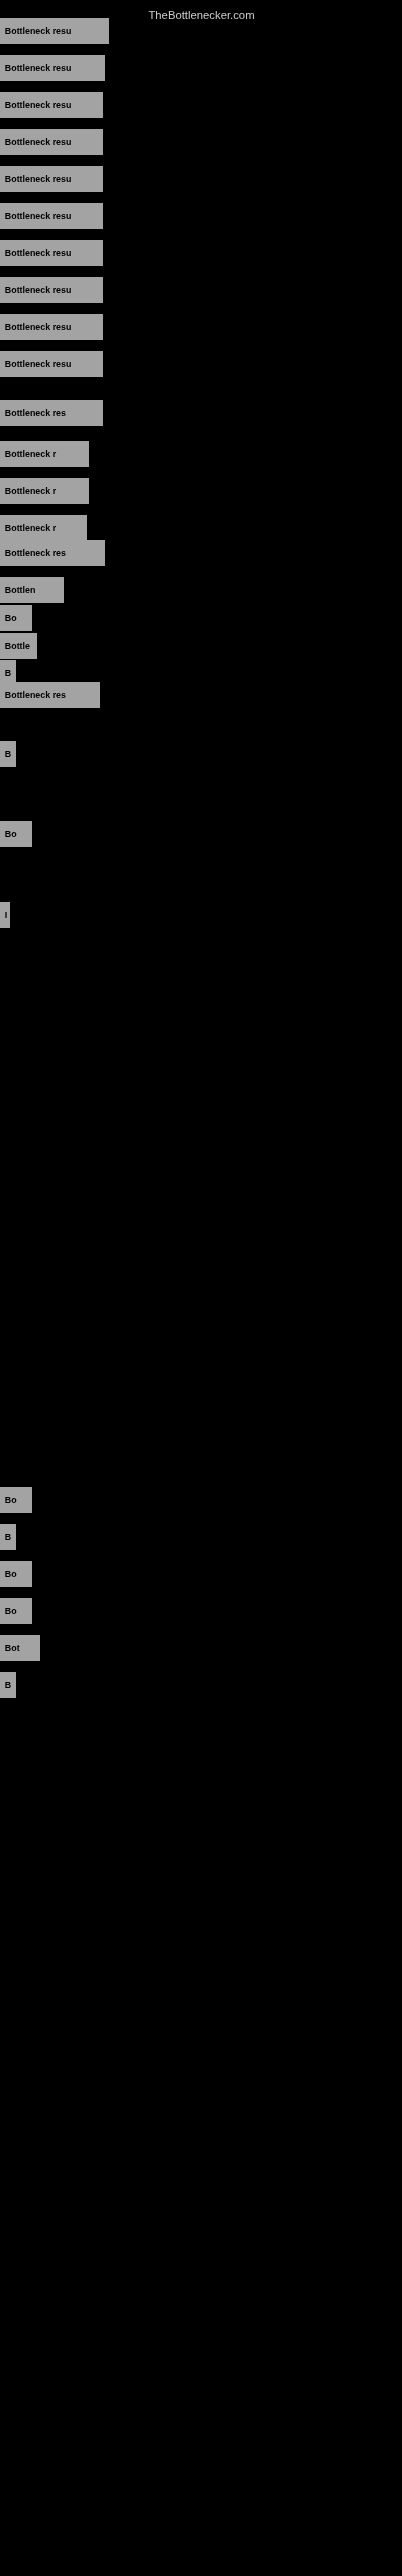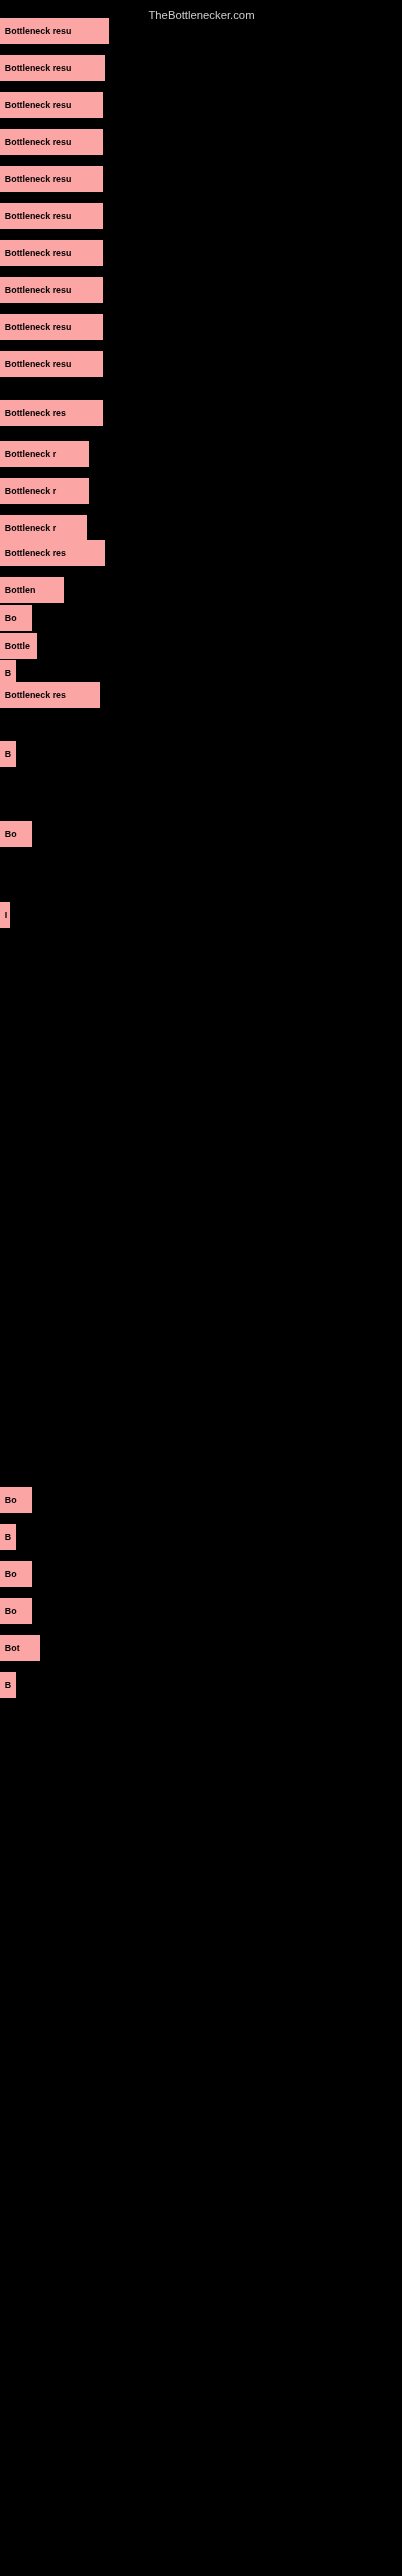--- a/index.html
+++ b/index.html
@@ -21,21 +21,21 @@
       right: 0;
     }
     .bar-item {
       position: absolute;
       left: 0;
       height: 26px;
       display: flex;
       align-items: center;
     }
     .bar-label {
-      background: #fca5a5;
+      background: #a3a3a3;
       color: #000;
       font-size: 8.9px;
       font-weight: bold;
       padding: 3.2px 4.8px;
       white-space: nowrap;
       overflow: hidden;
       height: 100%;
       display: flex;
       align-items: center;
     }

